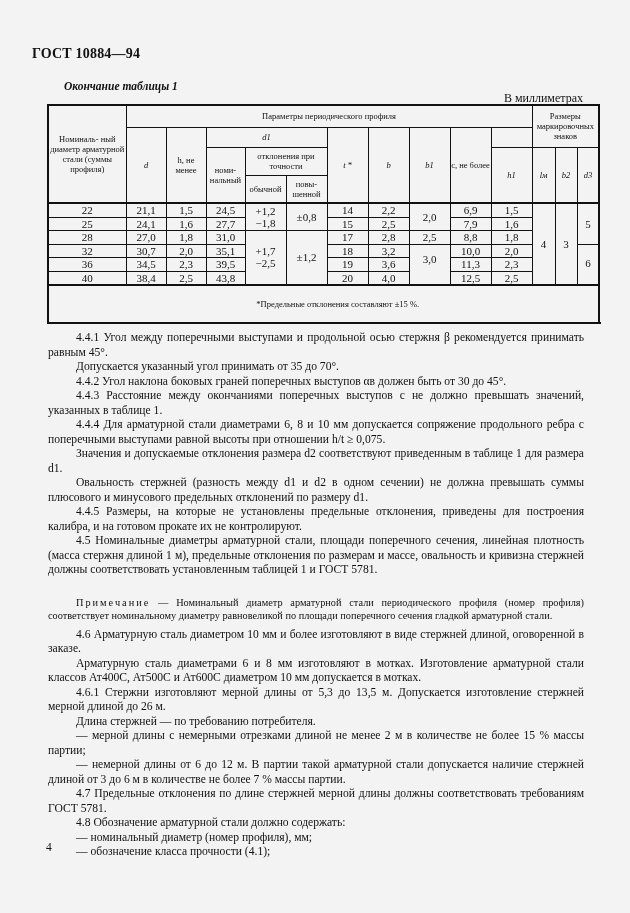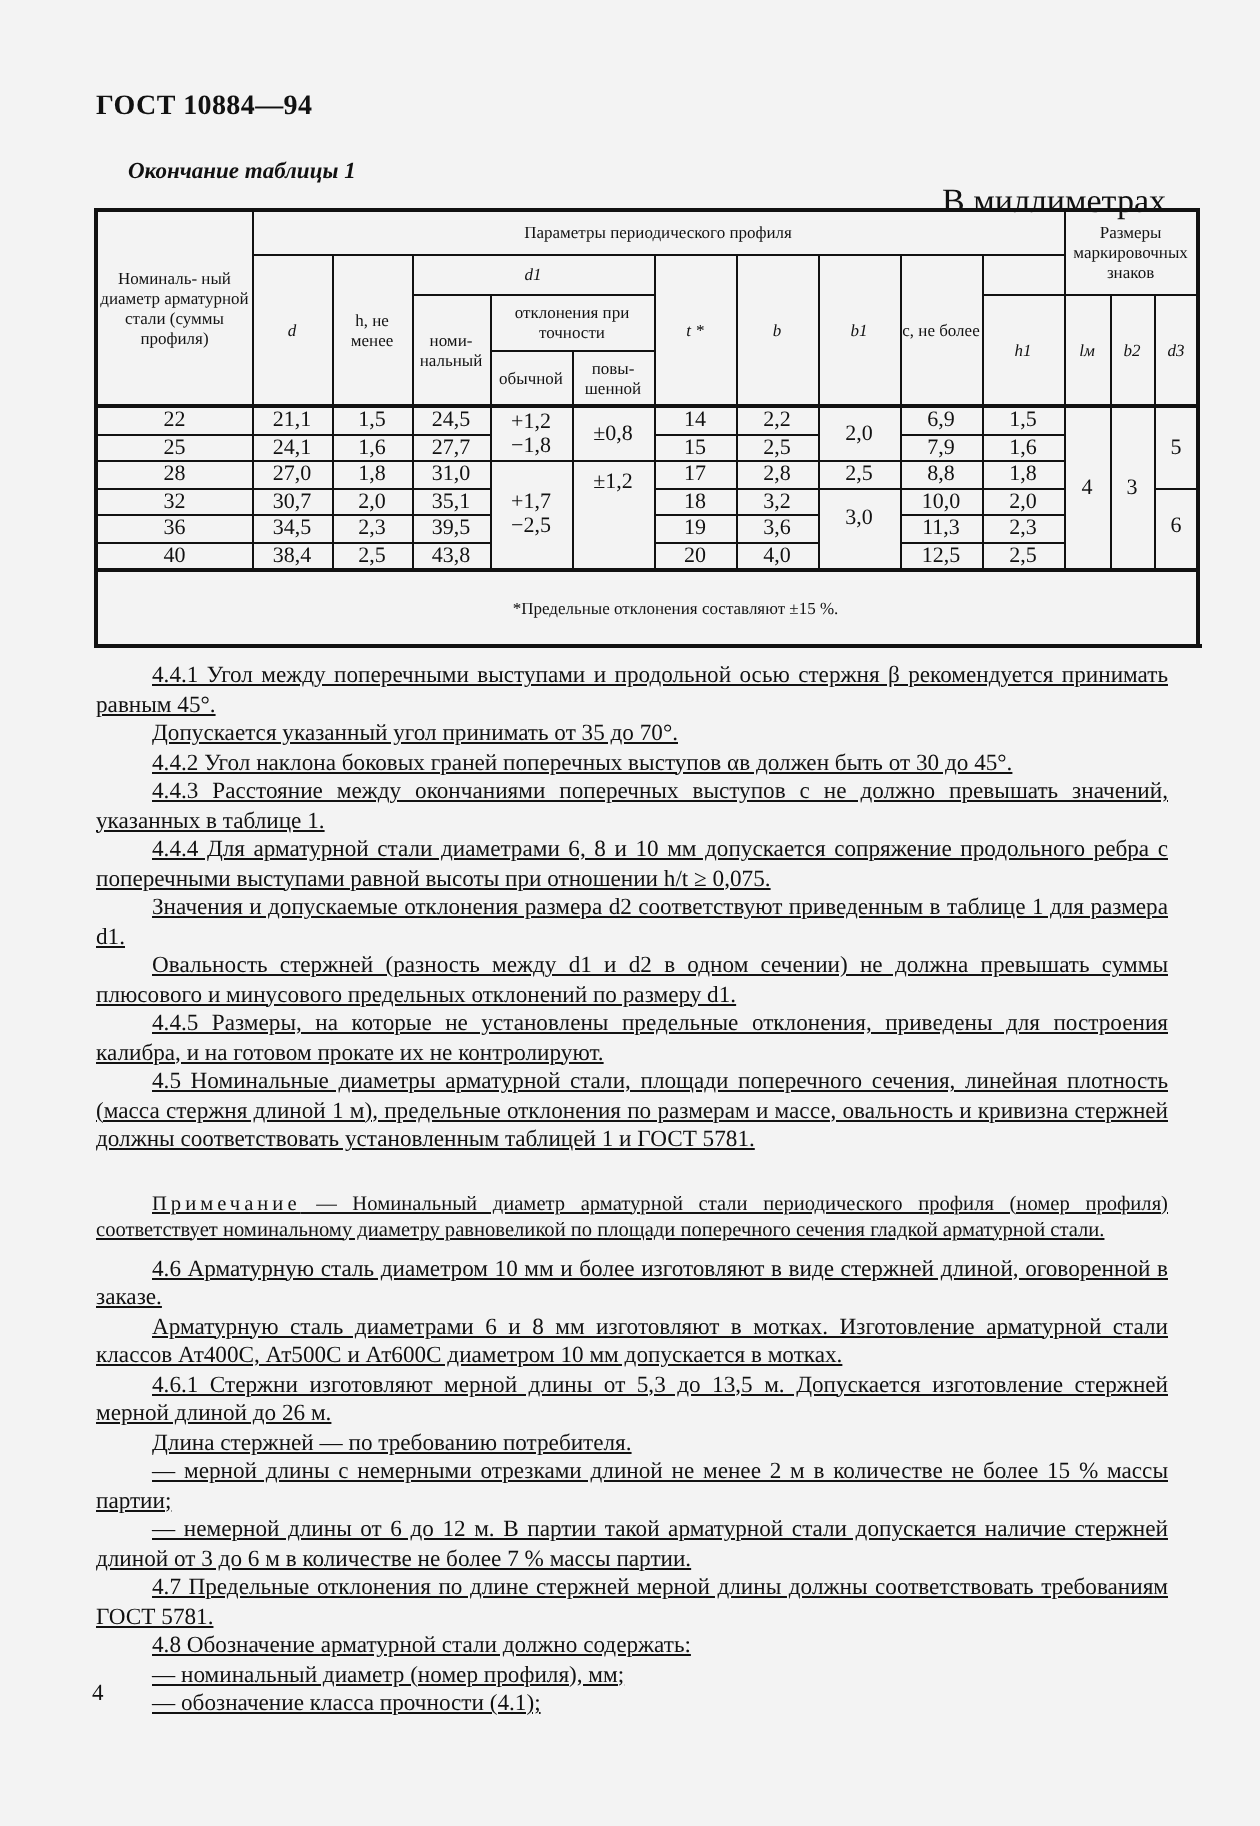--- a/index.html
+++ b/index.html
@@ -1,37 +1,37 @@
 <!DOCTYPE html>
 <html><head>
 <meta charset="utf-8">
 <style>
   html, body { margin: 0; padding: 0; }
   body {
     width: 630px; height: 913px; background: #f3f3f3; color: #111;
     font-family: "Liberation Serif", "DejaVu Serif", serif;
     position: relative; overflow: hidden;
   }
-  .page-header { position: absolute; left: 48px; top: 46px; font-size: 14px; font-weight: bold; letter-spacing: 0.2px; }
+  .page-header { position: absolute; left: 32px; top: 46px; font-size: 14px; font-weight: bold; letter-spacing: 0.2px; }
   .table-caption { position: absolute; left: 64px; top: 80px; font-size: 11.5px; font-style: italic; font-weight: bold; }
-  .units { position: absolute; right: 47px; top: 91px; font-size: 17px; }
+  .units { position: absolute; right: 47px; top: 91px; font-size: 12px; }
   table.t1 {
     position: absolute; left: 47px; top: 104px; width: 537px;
     border-collapse: collapse; font-size: 10.5px; table-layout: fixed;
   }
   table.t1 td, table.t1 th {
     border: 1px solid #111; text-align: center; vertical-align: middle; padding: 0; font-weight: normal;
   }
   table.t1 thead th { font-size: 8.5px; line-height: 10px; }
   table.t1 thead { border-bottom: 2px solid #111; }
   table.t1 tbody td { height: 12.5px; line-height: 12px; font-size: 11px; }
   table.t1 .foot td { text-align: center; padding: 12px 0 12px 28px; font-size: 8.5px; height: auto; border-top: 2px solid #111; border-bottom: 2px solid #111; }
   table.t1 { border: 2px solid #111; }
   .it { font-style: italic; }
-  .body-text { position: absolute; left: 48px; top: 331px; width: 536px; font-size: 11.6px; line-height: 14.5px; text-align: justify; text-decoration: underline; }
+  .body-text { position: absolute; left: 48px; top: 331px; width: 536px; font-size: 11.6px; line-height: 14.5px; text-align: justify; }
   .body-text p { margin: 0; text-indent: 28px; }
   .body-text p.note { font-size: 10.3px; line-height: 13px; margin-top: 18px; margin-bottom: 6px; }
   .body-text .sp { letter-spacing: 2px; }
   .page-number { position: absolute; left: 46px; top: 841px; font-size: 11.5px; }
 </style>
 </head>
 <body>
 
 <div class="page-header">ГОСТ 10884—94</div>
 <div class="table-caption">Окончание таблицы 1</div>
@@ -108,21 +108,21 @@
       <td>2,5</td>
       <td>7,9</td>
       <td>1,6</td>
     </tr>
     <tr>
       <td>28</td>
       <td>27,0</td>
       <td>1,8</td>
       <td>31,0</td>
       <td rowspan="4" style="vertical-align:top;padding-top:14px"><span>+1,7</span><br><span>−2,5</span></td>
-      <td rowspan="4" style="vertical-align:top;padding-top:4px">±1,2</td>
+      <td rowspan="4" style="vertical-align:top;padding-top:20px">±1,2</td>
       <td>17</td>
       <td>2,8</td>
       <td>2,5</td>
       <td>8,8</td>
       <td>1,8</td>
     </tr>
     <tr>
       <td>32</td>
       <td>30,7</td>
       <td>2,0</td>

